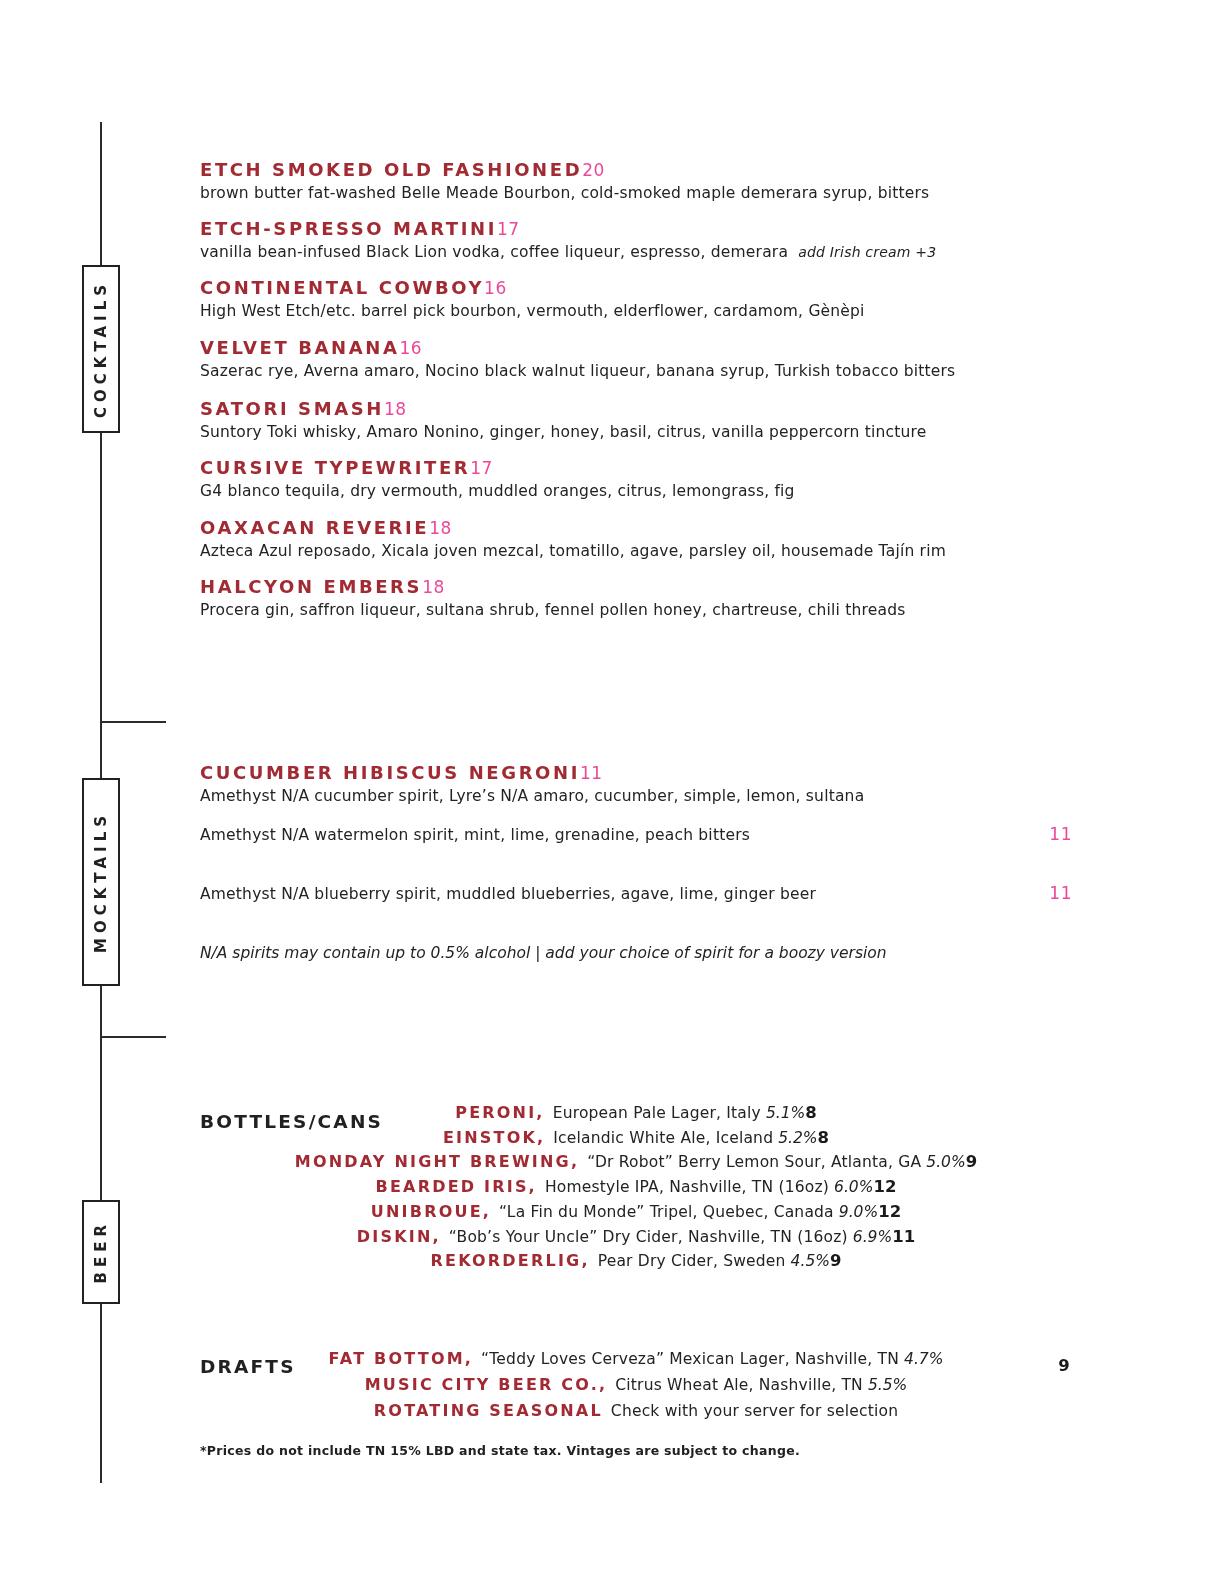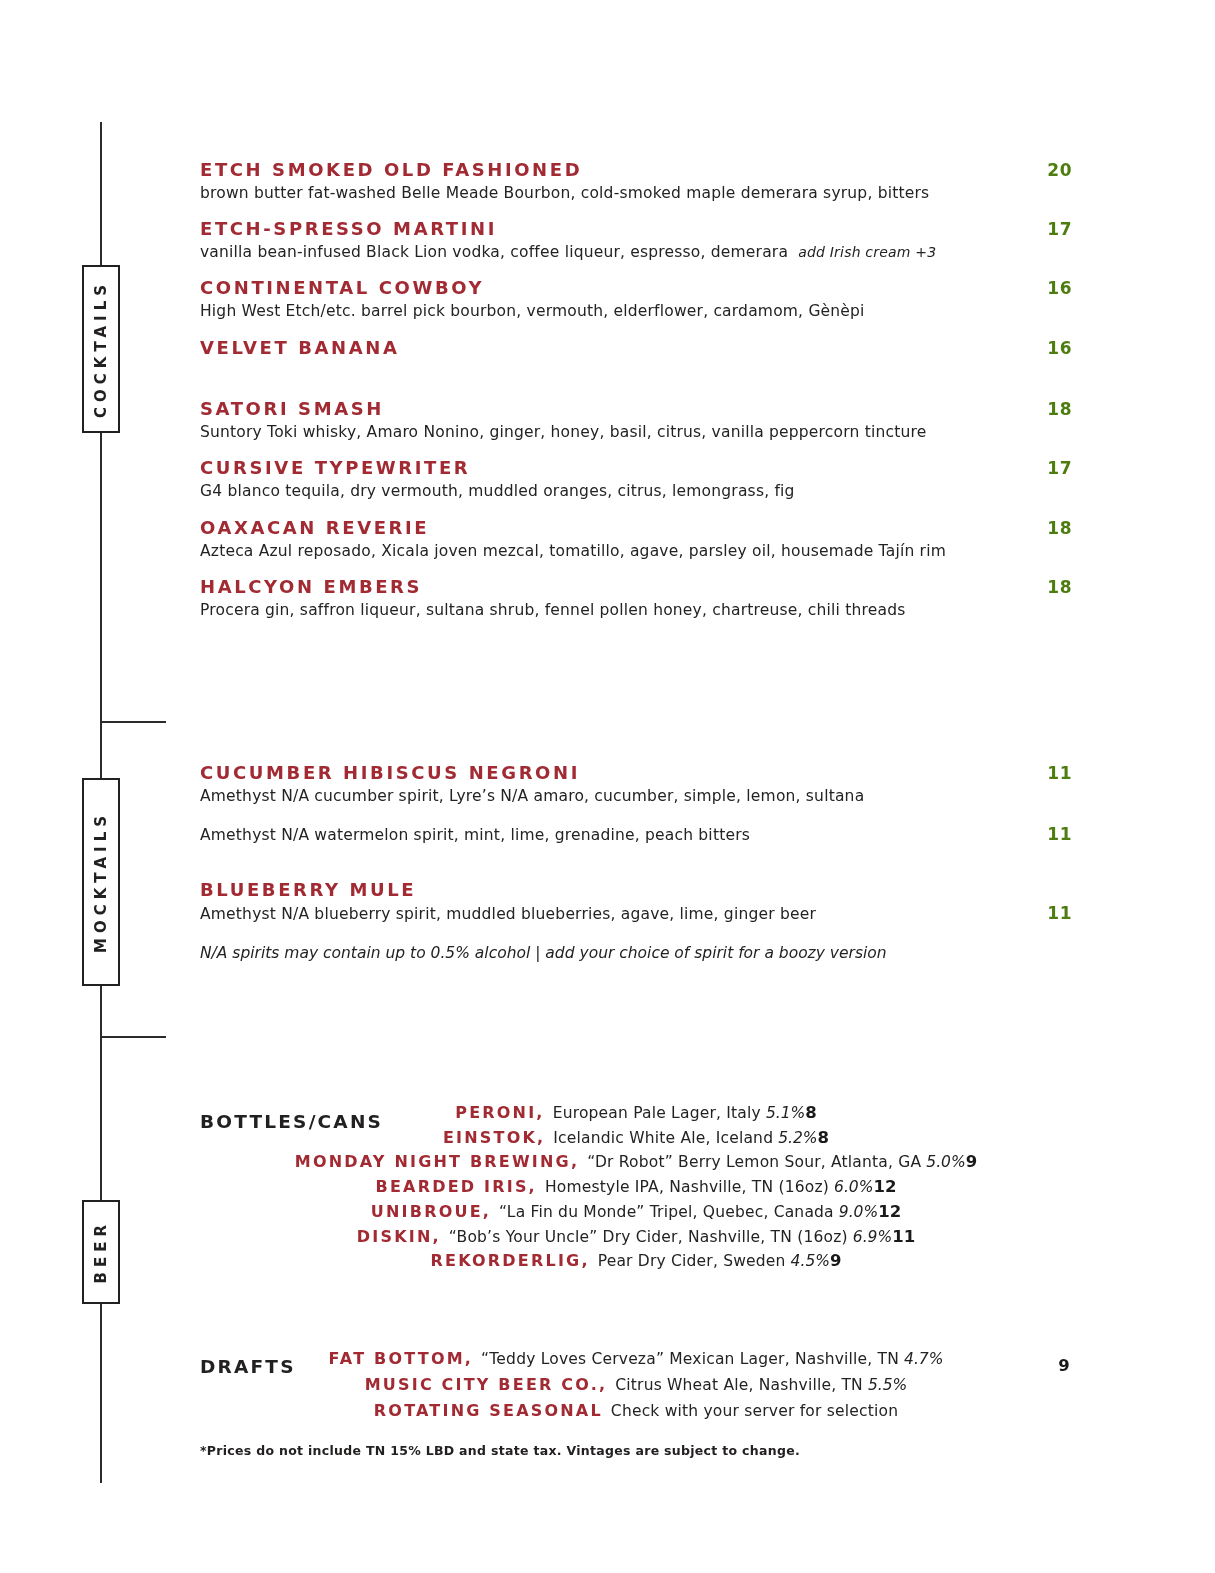--- a/index.html
+++ b/index.html
@@ -23,25 +23,25 @@
   .vbox-mocktails { top:778px; height:208px; }
   .vbox-beer      { top:1200px; height:104px; }
   .vbox span {
     writing-mode:vertical-rl; transform:rotate(180deg);
     font-size:15px; font-weight:bold; letter-spacing:5px; color:#232020;
     white-space:nowrap;
   }
   
   .content { position:absolute; left:200px; top:0; width:872px; height:100%; }
   .item { position:absolute; left:0; width:100%; }
-  .trow { display:flex; justify-content:space-between; align-items:baseline; line-height:20px;gap:13px; }
+  .trow { display:flex; align-items:baseline; line-height:20px; }
   .tname {
     color:#a12a33; font-size:18px; font-weight:bold; letter-spacing:2.6px; white-space:nowrap;
   }
-  .price { color:#4d7c0f; font-size:17px; font-weight:bold; letter-spacing:0.5px; }
+  .price { color:#ec4899; font-size:17px; font-weight:normal; letter-spacing:0.5px; }
   .drow {
     display:flex; justify-content:space-between; align-items:baseline;
     margin-top:3px; line-height:21px;
   }
   .desc { color:#232323; font-size:15.5px; letter-spacing:0.2px; white-space:nowrap; }
   .inote { font-style:italic; font-size:14px; margin-left:10px; color:#232323; }
   .block-note { position:absolute; left:0; font-style:italic; font-size:15.5px; color:#232323; white-space:nowrap; }
   
   .bheader {
     position:absolute; left:0; width:100%; display:flex; justify-content:space-between;
@@ -111,20 +111,23 @@
       <div class="drow">
           <span class="desc">High West Etch/etc. barrel pick bourbon, vermouth, elderflower, cardamom, Gènèpi</span>
         </div>
     </div>
 
     <div class="item c3">
       <div class="trow">
         <span class="tname">VELVET BANANA</span>
         <span class="price">16</span>
       </div>
+      <div class="drow">
+          <span class="desc">Sazerac rye, Averna amaro, Nocino black walnut liqueur, banana syrup, Turkish tobacco bitters</span>
+        </div>
     </div>
 
     <div class="item c4">
       <div class="trow">
         <span class="tname">SATORI SMASH</span>
         <span class="price">18</span>
       </div>
       <div class="drow">
           <span class="desc">Suntory Toki whisky, Amaro Nonino, ginger, honey, basil, citrus, vanilla peppercorn tincture</span>
         </div>
@@ -171,23 +174,20 @@
     </div>
 
     <div class="item m1">
       <div class="drow">
         <span class="desc">Amethyst N/A watermelon spirit, mint, lime, grenadine, peach bitters</span>
         <span class="price">11</span>
       </div>
     </div>
 
     <div class="item m2">
-      <div class="trow">
-        <span class="tname">BLUEBERRY MULE</span>
-      </div>
       <div class="drow">
         <span class="desc">Amethyst N/A blueberry spirit, muddled blueberries, agave, lime, ginger beer</span>
         <span class="price">11</span>
       </div>
     </div>
 
     <div class="block-note" style="top:944px">N/A spirits may contain up to 0.5% alcohol | add your choice of spirit for a boozy version</div>
 
     <div class="bheader" style="top:1063px">
       <span>BOTTLES/CANS</span>

